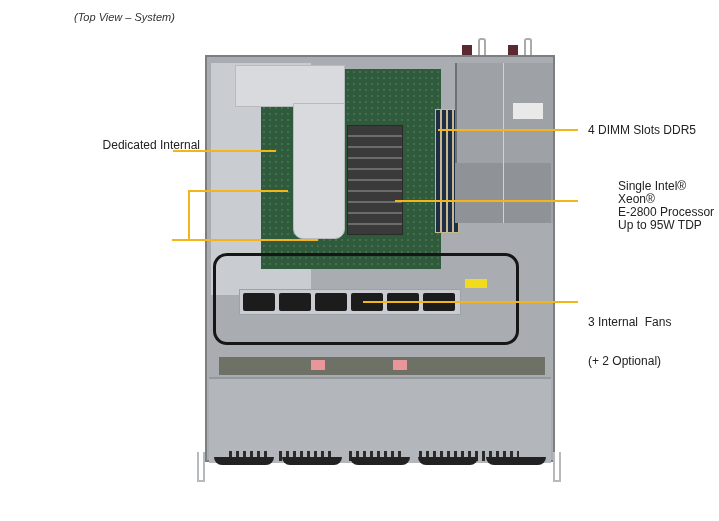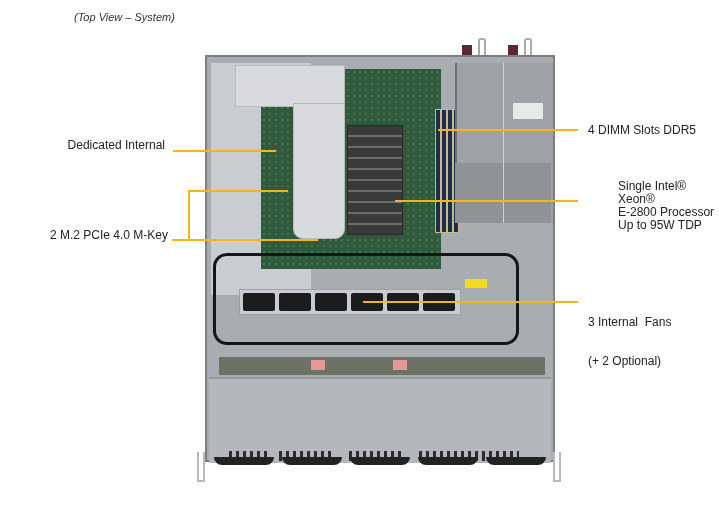--- a/index.html
+++ b/index.html
@@ -1,19 +1,19 @@
 <!DOCTYPE html>
 <html><head>
 <meta charset="utf-8">
 <style>
   html, body { margin:0; padding:0; background:#ffffff; }
   body { width:719px; height:521px; position:relative; overflow:hidden; font-family:"Liberation Sans", sans-serif; color:#222; }
   .caption { position:absolute; left:74px; top:11px; font-size:11px; font-style:italic; color:#333; }
   .label { position:absolute; font-size:12px; line-height:13px; color:#222; }
-  .label.right { text-align:right; }
+  .label.right { text-align:right;margin-left:35px; }
   .line { position:absolute; background:#f2b51a; }
   .chassis { position:absolute; left:205px; top:55px; width:350px; height:407px; background:#a9adb1; border:2px solid #7c7f82; box-sizing:border-box; }
   .abs { position:absolute; }
   .bay-left { left:4px; top:6px; width:100px; height:232px; background:#c9ccd0; }
   .riser { left:28px; top:8px; width:108px; height:40px; background:#d8dadd; border:1px solid #b8bbbe; }
   .riser-stem { left:86px; top:46px; width:50px; height:134px; background:#d8dadd; border:1px solid #b8bbbe; border-radius:0 0 10px 10px; }
   .mobo { left:54px; top:12px; width:180px; height:200px; background:#2f5a3c; }
   .mobo-dots { left:54px; top:12px; width:180px; height:200px; background-image:radial-gradient(#4d7a58 1px, transparent 1.5px); background-size:6px 6px; opacity:.7; }
   .heatsink { left:140px; top:68px; width:54px; height:108px; background:repeating-linear-gradient(180deg,#3a3a3a 0 9px,#6b6b6b 9px 11px); border:1px solid #2a2a2a; }
   .dimm { top:52px; width:4px; height:122px; background:#1e2d48; border:1px solid #c7b98c; }
@@ -93,21 +93,20 @@
 <div class="line" style="left:172px;top:239px;width:146px;height:2px;"></div>
 <div class="line" style="left:438px;top:129px;width:140px;height:2px;"></div>
 <div class="line" style="left:395px;top:200px;width:183px;height:2px;"></div>
 <div class="line" style="left:363px;top:301px;width:215px;height:2px;"></div>
 
 <div class="label right" style="left:40px;top:139px;width:125px;">
   <div>Dedicated Internal</div>
 </div>
 
 <div class="label right" style="left:10px;top:229px;width:158px;">
-  <div>2 M.2 PCIe 4.0 M-Key</div>
 </div>
 
 <div class="label" style="left:588px;top:124px;">
   <div>4 DIMM Slots DDR5</div>
 </div>
 
 <div class="label" style="left:618px;top:180px;">
   <div>Single Intel® Xeon®</div>
   <div>E-2800 Processor</div>
   <div>Up to 95W TDP</div>

